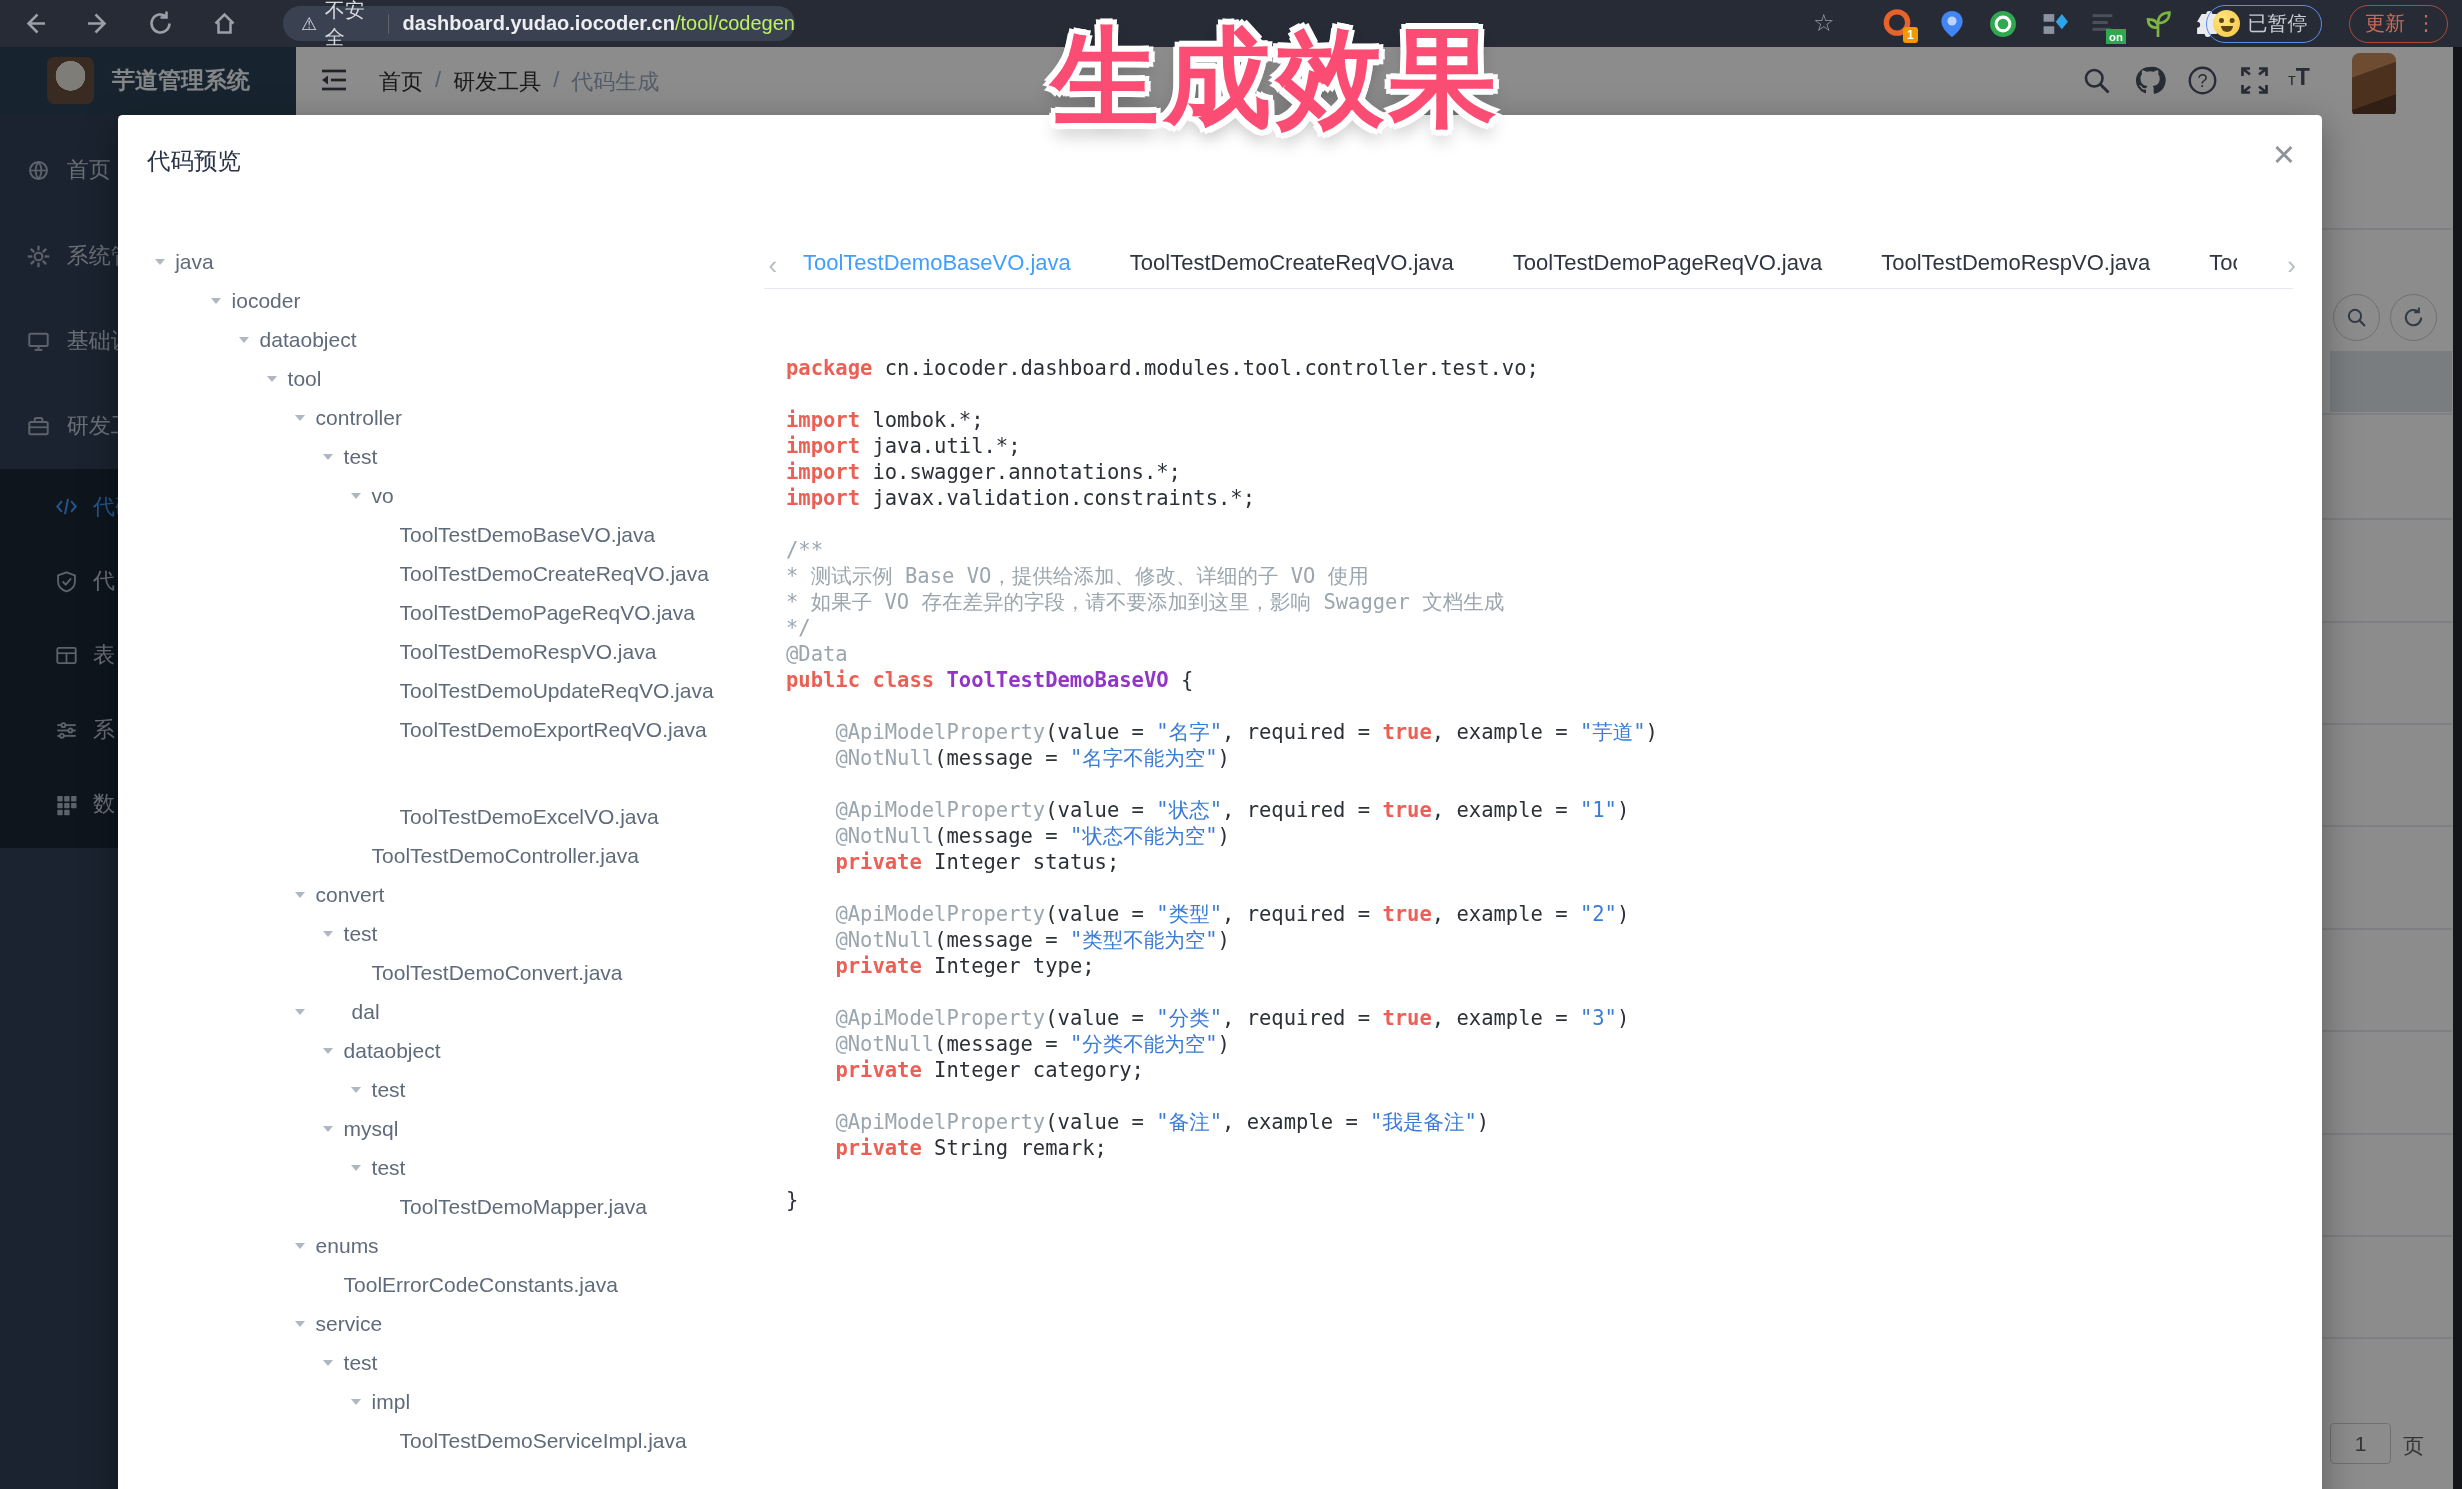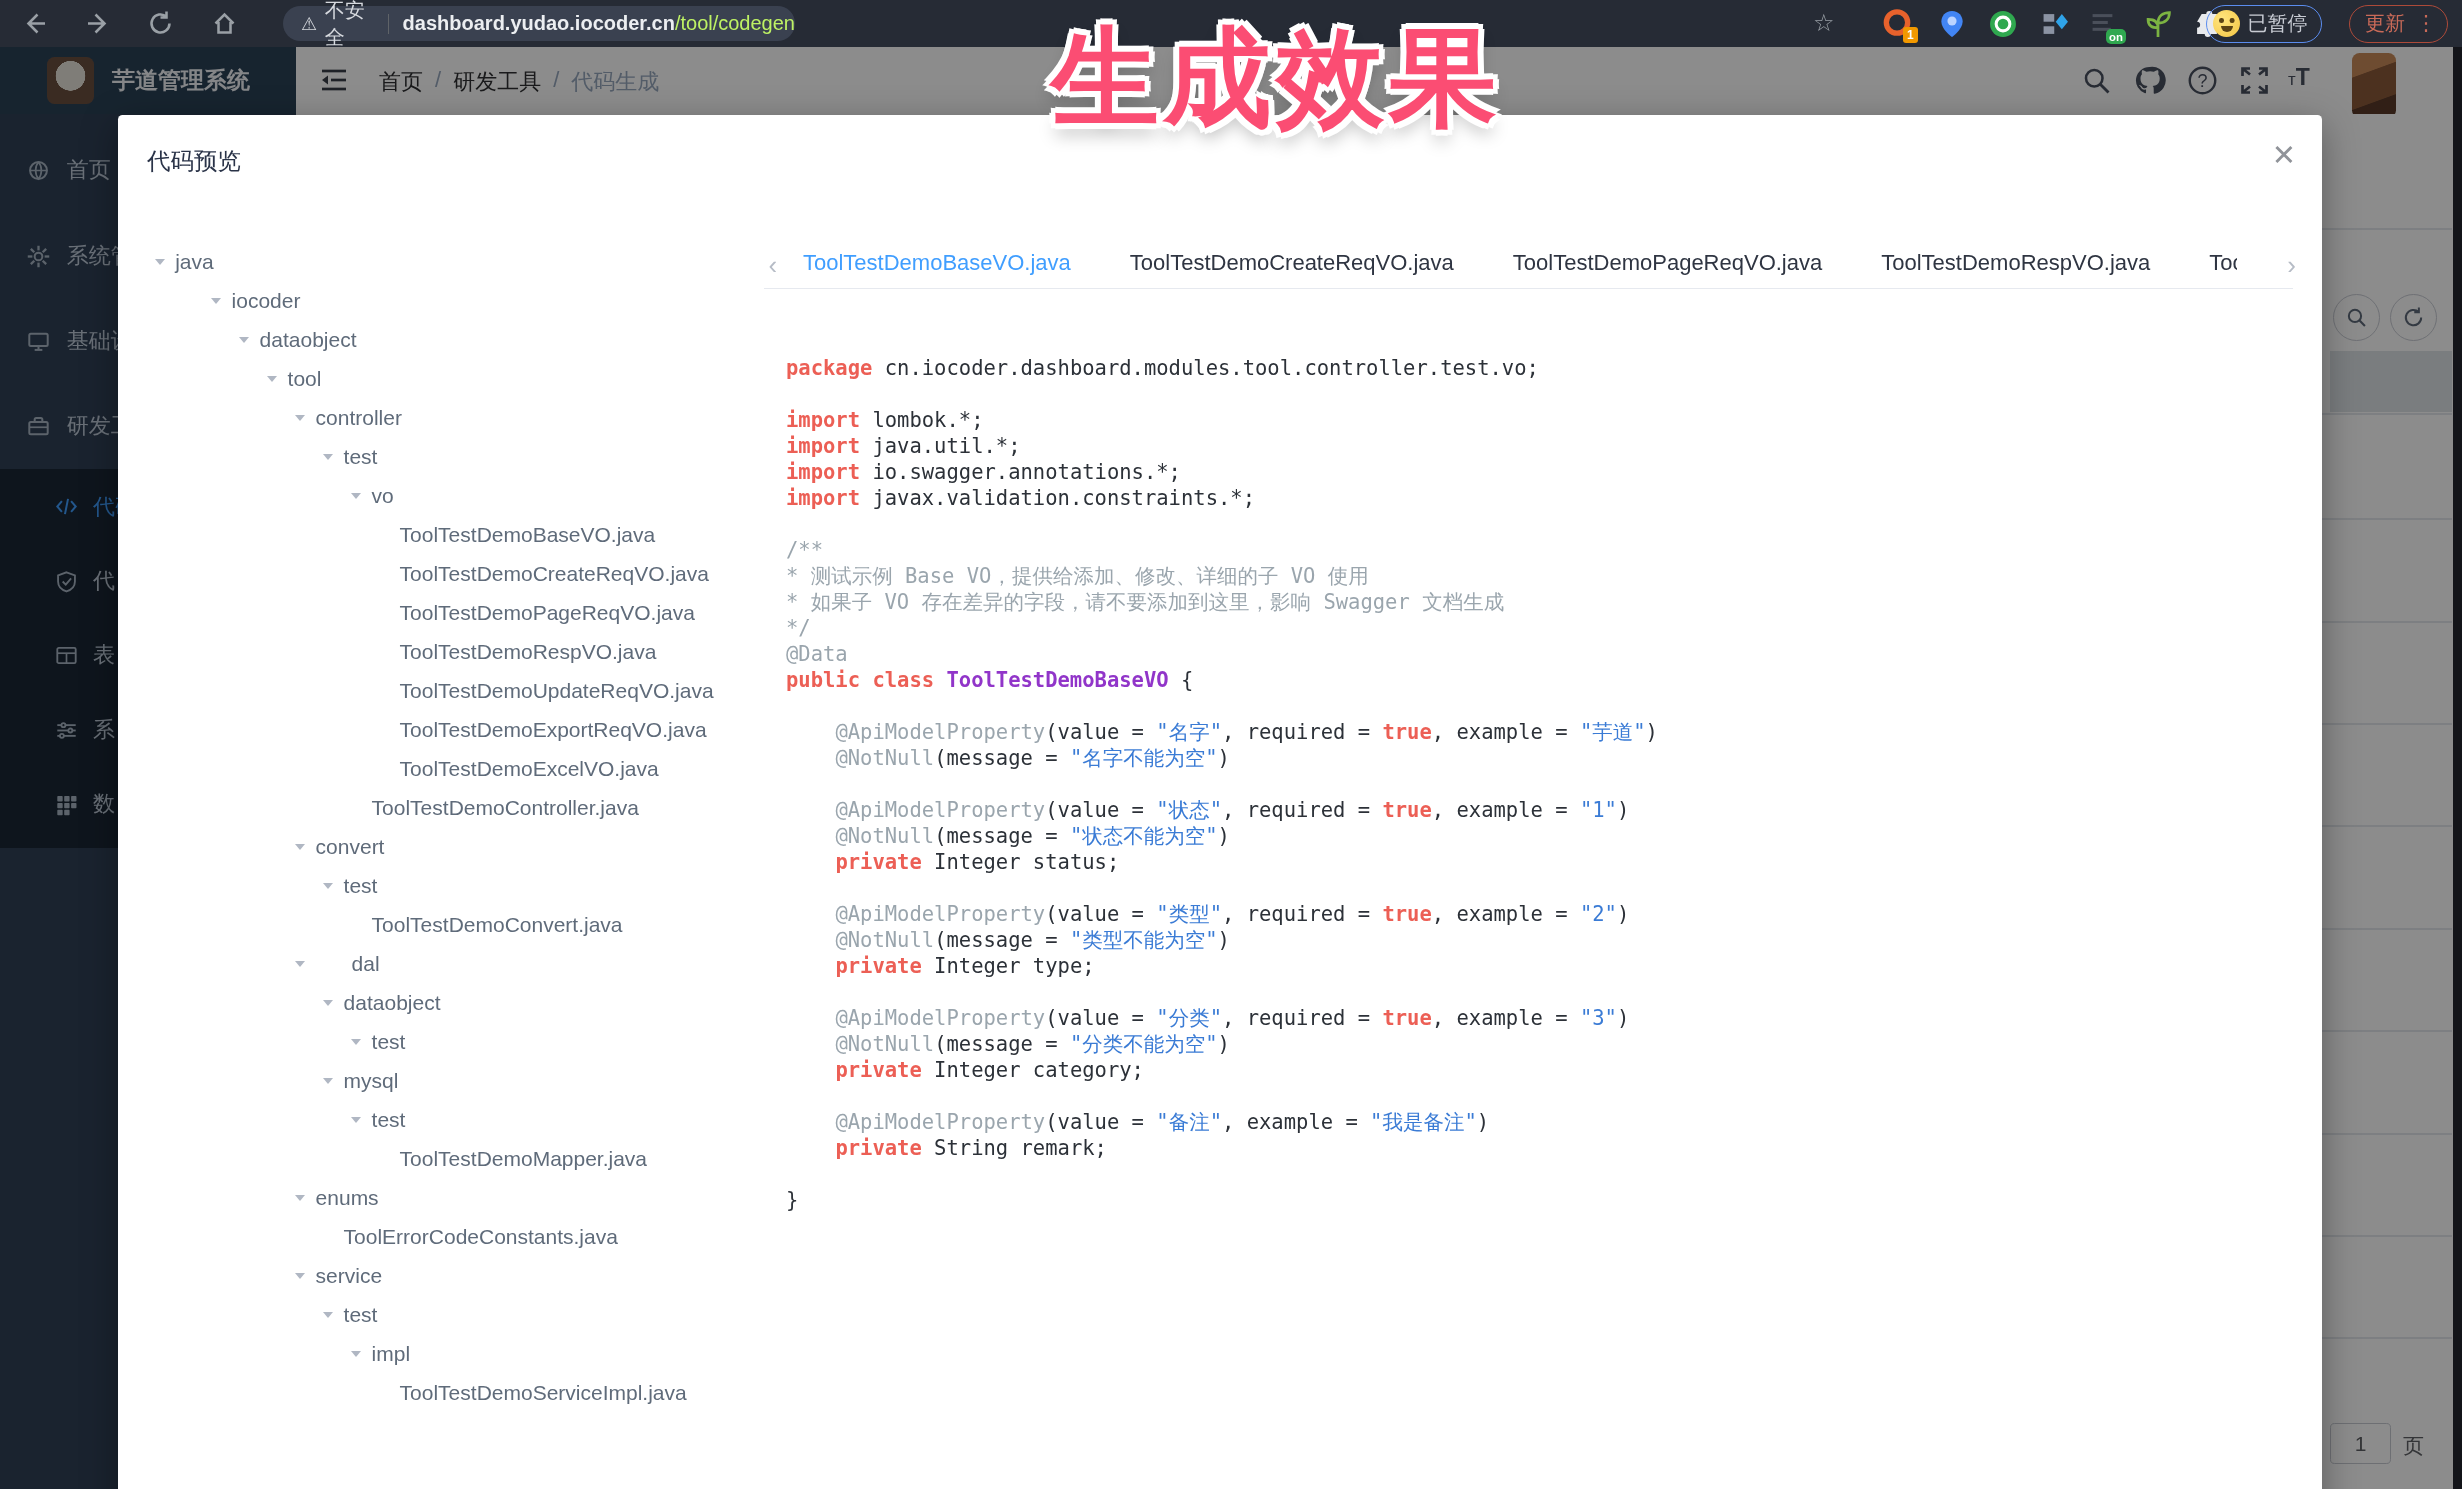--- a/index.html
+++ b/index.html
@@ -16,21 +16,21 @@
     color:#d7dadf; font-size:20px; padding-left:18px; }
   .url-warn { font-size:18px; margin-right:7.6px; color:#d7dadf; }
   .url-div { width:1.5px; height:20px; background:#5f6368; margin:0 13.7px; }
   .url-domain { color:#eceef1; font-weight:700; }
   .url-path { color:#bef264; font-weight:400; }
   .star-ico { position:absolute; left:1813px; top:9px; font-size:24px; color:#9aa0a6; }
   .ext { position:absolute; top:7.6px; width:32px; height:32px; }
   .badge { position:absolute; right:-4.6px; bottom:-3px; background:#f29900; color:#fff;
     font-size:12px; border-radius:3px; padding:0.8px 3.8px; font-weight:700; }
   .badge-on { position:absolute; right:-6px; bottom:-4.6px; background:#2fa84f; color:#fff;
-    font-size:11.4px; border-radius:5px; padding:1.5px 3px; font-weight:700; }
+    font-size:11.4px; border-radius:0; padding:1.5px 3px; font-weight:700; }
   .paused-pill { position:absolute; left:2206px; top:4.6px; height:38px; border:1.5px solid #5b8def;
     border-radius:19px; display:flex; align-items:center; padding:0 13.7px 0 6px; gap:7.6px; }
   .paused-pill .face { width:27px; height:27px; border-radius:50%;
     background:radial-gradient(circle at 35% 35%, #ffe57f, #f4c542); position:relative; }
   .paused-pill .face:before { content:""; position:absolute; left:6px; top:8.3px; width:4.6px; height:4.6px;
     border-radius:50%; background:#5b4314; box-shadow:10.6px 0 0 #5b4314; }
   .paused-pill .face:after { content:""; position:absolute; left:7.6px; top:16px; width:12px; height:6px;
     border-radius:0 0 9px 9px; background:#5b4314; }
   .paused-label { color:#c7cbd3; font-size:20px; }
   .update-pill { position:absolute; left:2349px; top:4.6px; height:38px; border:1.5px solid #ad4a39;
@@ -432,21 +432,21 @@
           <span class="tree-label">ToolTestDemoRespVO.java</span>
         </div>
         <div class="tree-row" style="padding-left: 232px;">
           <span class="caret hidden"></span>
           <span class="tree-label">ToolTestDemoUpdateReqVO.java</span>
         </div>
         <div class="tree-row" style="padding-left: 232px;">
           <span class="caret hidden"></span>
           <span class="tree-label">ToolTestDemoExportReqVO.java</span>
         </div>
-        <div class="tree-row" style="padding-left: 232px;">
+        <div class="tree-row" style="padding-left: 232px; margin-top: 48px;">
           <span class="caret hidden"></span>
           <span class="tree-label">ToolTestDemoExcelVO.java</span>
         </div>
         <div class="tree-row" style="padding-left: 204px;">
           <span class="caret hidden"></span>
           <span class="tree-label">ToolTestDemoController.java</span>
         </div>
         <div class="tree-row" style="padding-left: 148px;">
           <span class="caret"></span>
           <span class="tree-label">convert</span>

